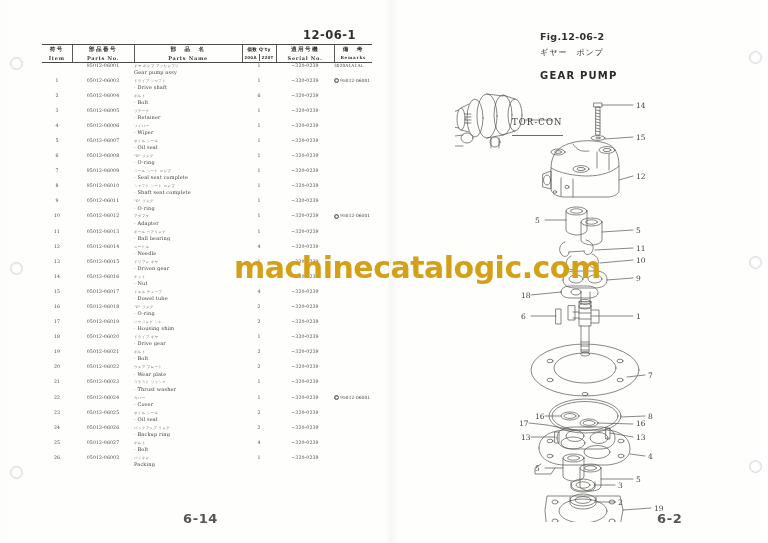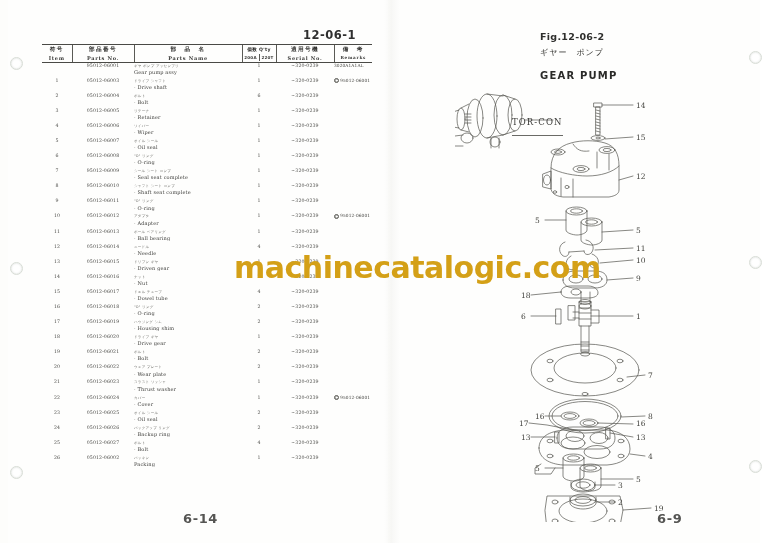--- a/index.html
+++ b/index.html
@@ -857,17 +857,17 @@
         <text x="163" y="96">3</text>
         <text x="163" y="113">2</text>
         <text x="199" y="119">19</text>
       </g>
     </svg>
   </div>
 
   <div class="torcon">TOR-CON</div>
 
   <div class="foot foot-left">6-14</div>
-  <div class="foot foot-right">6-9</div>
+  <div class="foot foot-right">6-2</div>
 
   <div class="watermark">machinecatalogic.com</div>
 
 </div>
 
 </body></html>

